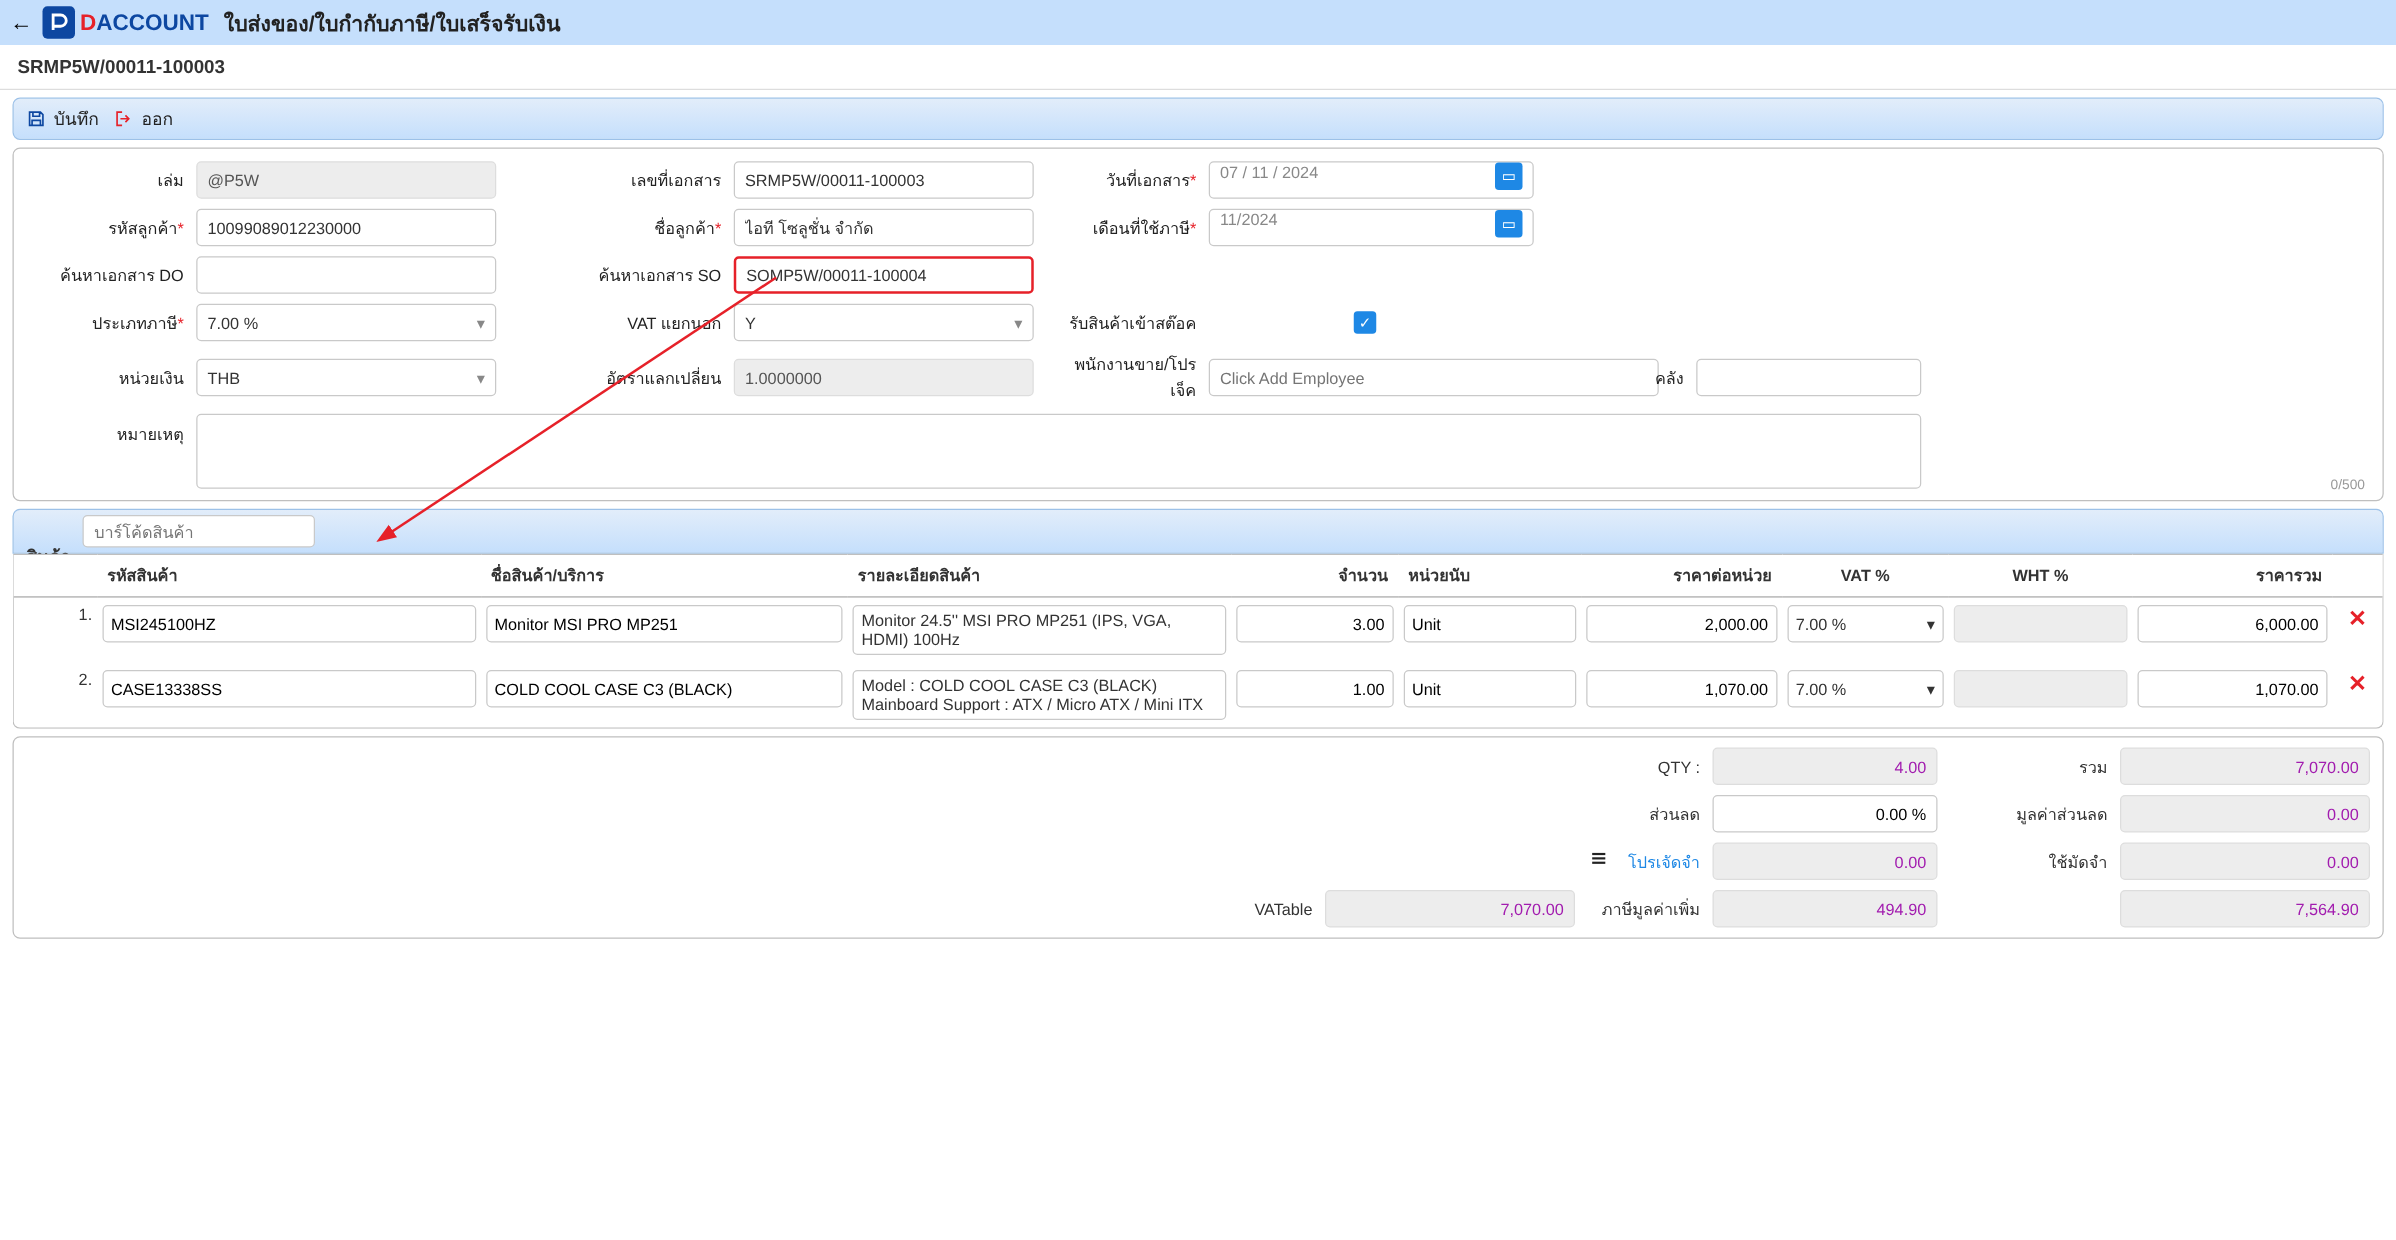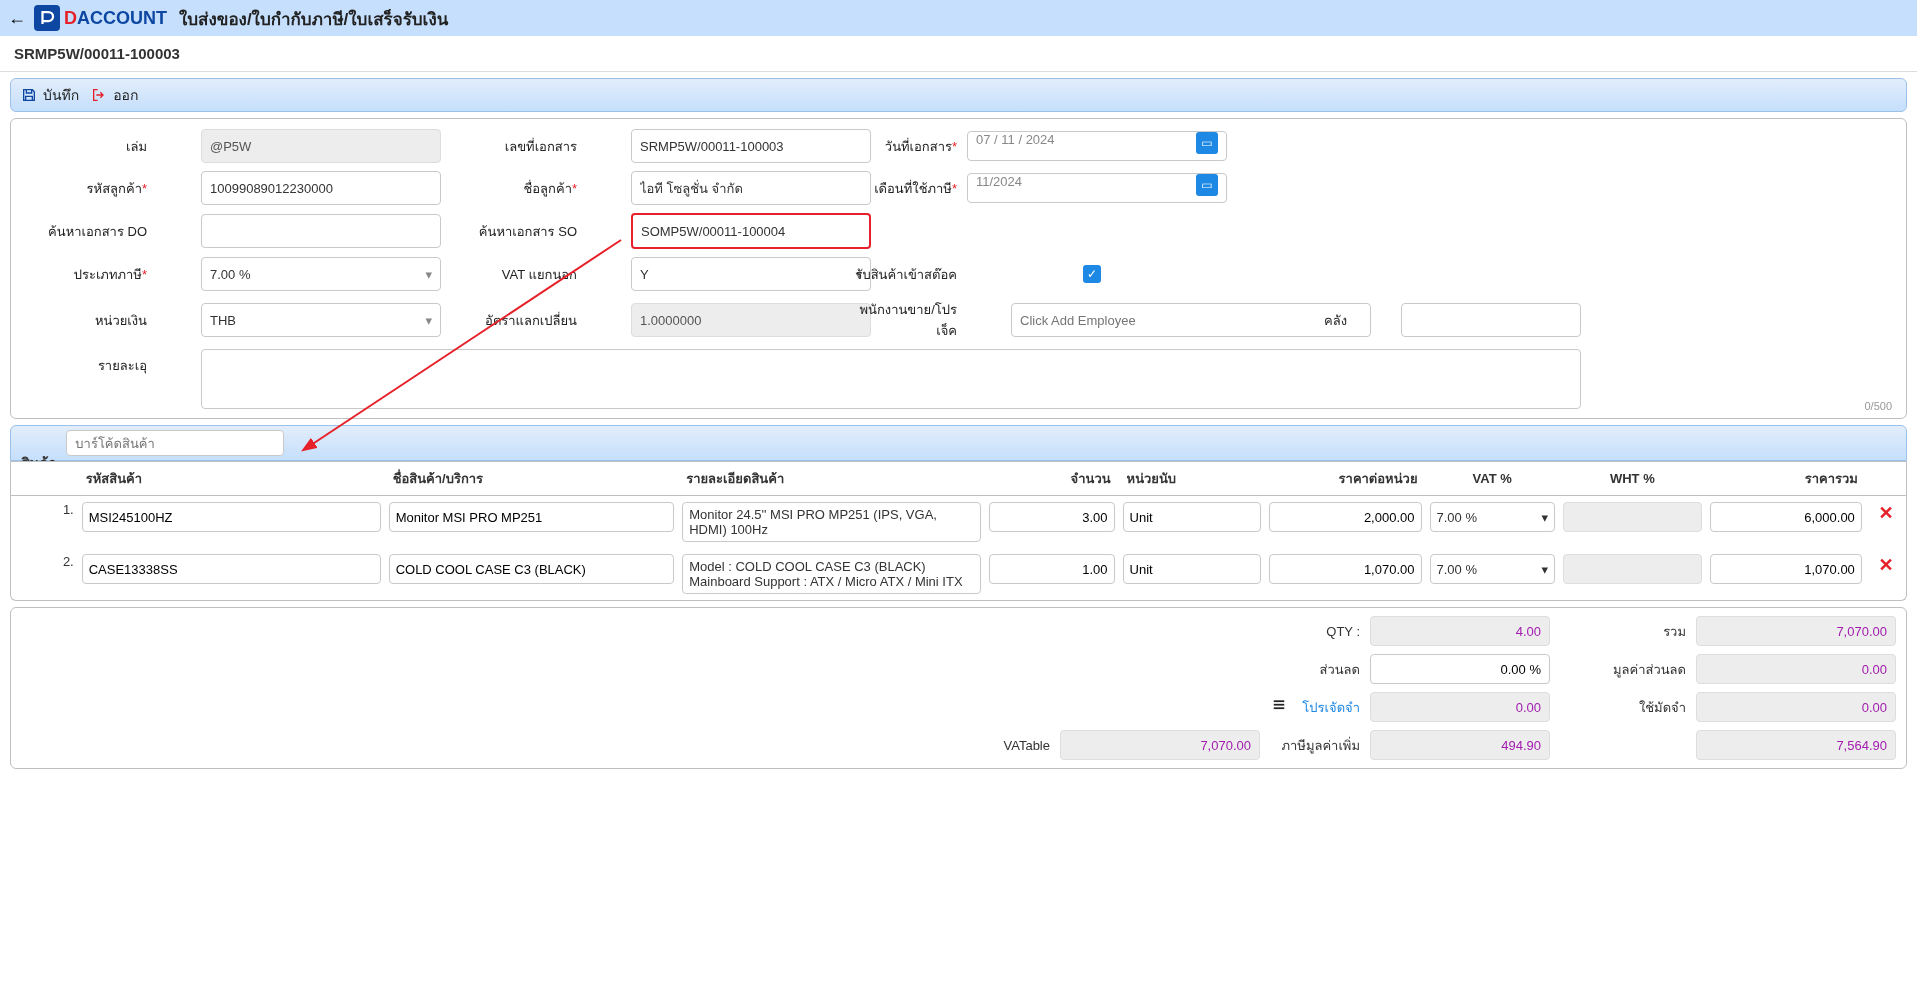--- a/index.html
+++ b/index.html
@@ -16,34 +16,34 @@
 .toolbar { margin: 6px 10px; border: 1px solid #9cc1e8; border-radius: 6px; background: linear-gradient(#e2edfa,#c5dffc); height: 34px; display: flex; align-items: center; padding: 0 10px; gap: 12px; }
 .toolbar-btn { display: flex; align-items: center; gap: 6px; font-size: 14px; color: #222; cursor: pointer; }
 .toolbar-btn .ico { width: 16px; height: 16px; display: inline-flex; align-items: center; justify-content: center; }
 .ico-save { color: #0d47a1; }
 .ico-exit { color: #e62129; }
 .panel { margin: 6px 10px; border: 1px solid #bfbfbf; border-radius: 6px; background: #fff; padding: 10px 6px 6px 6px; position: relative; }
 .form-grid { display: grid; grid-template-columns: 140px 260px 170px 260px 120px 270px 120px 200px; row-gap: 8px; align-items: center; }
 .form-grid > .lbl { text-align: right; padding-right: 10px; color: #222; font-size: 13px; }
 .form-grid > .lbl .req { color: #e62129; }
 .form-grid > .fld { padding-right: 20px; }
-.input, .select, .textarea { width: 100%; height: 30px; border: 1px solid #c9c9c9; border-radius: 4px; padding: 16px 8px; font: inherit; background: #fff; color: #333; margin-left: 44px; }
+.input, .select, .textarea { width: 100%; height: 30px; border: 1px solid #c9c9c9; border-radius: 4px; padding: 0 8px; font: inherit; background: #fff; color: #333; }
 .input.ro { background: #ededed; color: #555; border-color: #ddd; }
 .select { display: flex; align-items: center; justify-content: space-between; cursor: pointer; }
 .select .caret { color: #888; }
 .date-field { display: flex; align-items: flex-start; height: 30px; border: 1px solid #c9c9c9; border-radius: 4px; padding: 0 8px; color: #888; gap: 4px; width: 260px; }
 .date-field .cal-ico { margin-left: auto; width: 22px; height: 22px; background: #1e88e5; border-radius: 3px; display: flex; align-items: center; justify-content: center; color: #fff; font-size: 12px; }
 .check-wrap { display: flex; align-items: center; height: 30px; }
 .checkbox-ico { width: 18px; height: 18px; background: #1e88e5; border-radius: 3px; display: flex; align-items: center; justify-content: center; color: #fff; font-size: 12px; }
 .textarea { height: 60px; resize: none; }
 .char-count { position: absolute; right: 14px; bottom: 6px; font-size: 11px; color: #999; }
 .so-highlight { border: 2px solid #e62129 !important; }
 .section-header { margin: 6px 10px 0 10px; border: 1px solid #9cc1e8; border-radius: 6px 6px 0 0; background: linear-gradient(#e2edfa,#c5dffc); height: 36px; display: flex; align-items: center; padding: 0 10px; gap: 10px; position: relative; }
 .section-header .title { font-size: 14px; font-weight: 600; margin-top: 40px; }
-.section-header .barcode-input { width: 218px; height: 26px; border: 1px solid #c9c9c9; border-radius: 4px; padding: 0 8px; color: #999; background: #fff; font: inherit; }
+.section-header .barcode-input { width: 186px; height: 26px; border: 1px solid #c9c9c9; border-radius: 4px; padding: 0 8px; color: #999; background: #fff; font: inherit; }
 .table-wrap { margin: 0 10px; border: 1px solid #bfbfbf; border-top: none; border-radius: 0 0 6px 6px; position: relative; }
 .table { width: 100%; border-collapse: collapse; table-layout: fixed; }
 .table th { border-bottom: 1px solid #bfbfbf; border-top: 1px solid #bfbfbf; background: #fff; padding: 6px 8px; font-size: 13px; font-weight: 600; text-align: left; }
 .table td { padding: 6px 4px; vertical-align: top; }
 .cell-input { width: 100%; border: 1px solid #c9c9c9; border-radius: 4px; padding: 4px 6px; font: inherit; min-height: 30px; background: #fff; }
 .cell-input.num { text-align: right; }
 .cell-input.ro { background: #ededed; border-color: #ddd; }
 .cell-select { display: flex; align-items: center; justify-content: space-between; }
 .del-x { color: #e62129; font-size: 18px; font-weight: bold; cursor: pointer; text-align: center; padding-top: 5px; }
 .row-no { text-align: right; padding: 10px 4px 0 0; font-size: 13px; }
@@ -167,21 +167,21 @@
         <span class="caret">▾</span>
       </div>
     </div>
     <div class="lbl">อัตราแลกเปลี่ยน</div>
     <div class="fld"><input class="input ro" readonly="" value="1.0000000" style=""></div>
     <div class="lbl">พนักงานขาย/โปรเจ็ค</div>
     <div class="fld"><input class="input" style="width: 360px; color: rgb(153, 153, 153);" placeholder="Click Add Employee"></div>
     <div class="lbl">คลัง</div>
     <div class="fld"><input class="input" style=""></div>
 
-    <div class="lbl" style="align-self:flex-start;padding-top:6px;">รายละเอุ</div>
+    <div class="lbl" style="align-self:flex-start;padding-top:6px;">หมายเหตุ</div>
     <div class="fld" style="grid-column: 2 / 9;"><textarea class="textarea" style=""></textarea></div>
   </div>
   <div class="char-count">0/500</div>
 </div>
 
 <div class="section-header">
   <span class="title">สินค้า</span>
   <input class="barcode-input" placeholder="บาร์โค้ดสินค้า" style="">
 
   <svg class="overlay-arrow" style="left:290px; top:-196px; width:340px; height:225px;">

